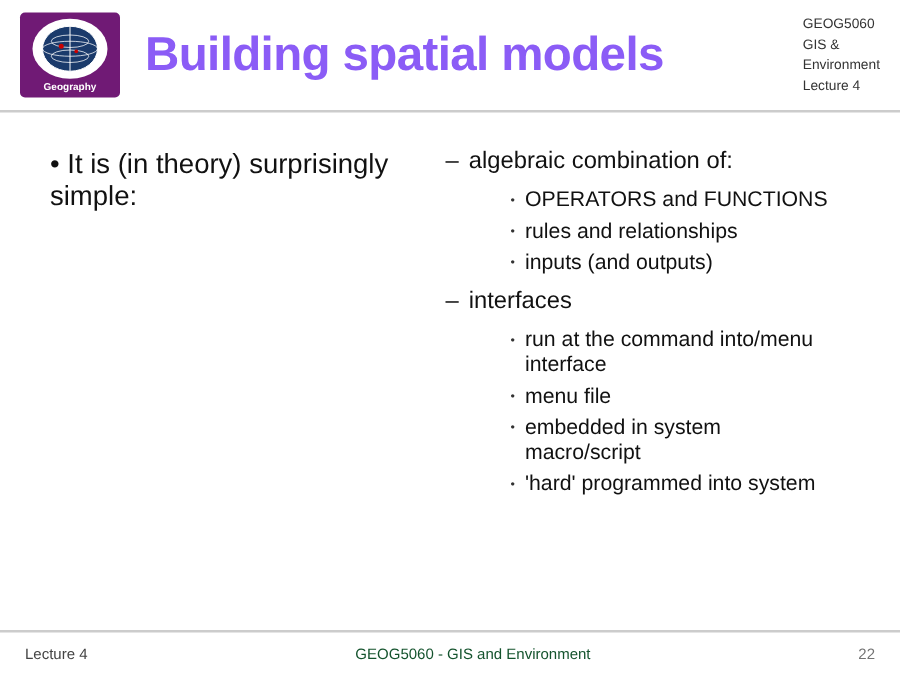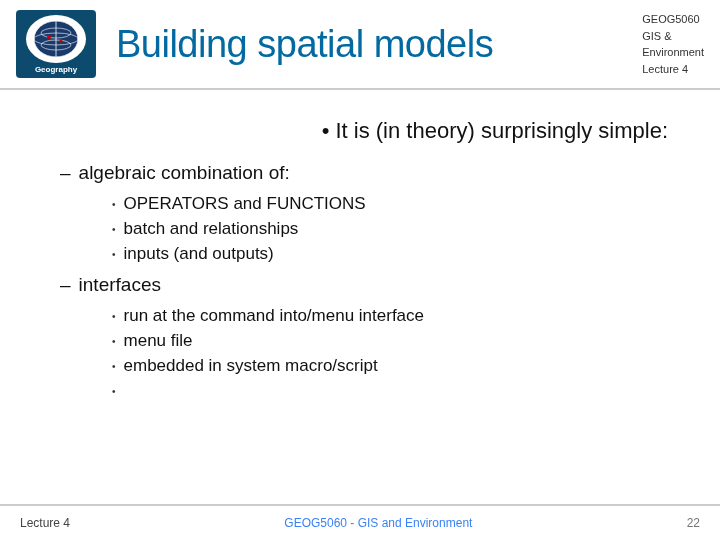--- a/index.html
+++ b/index.html
@@ -26,21 +26,21 @@
       align-items: center;
       padding: 10px 16px;
       border-bottom: 2px solid #ccc;
       height: 90px;
       background: #fff;
     }
 
     .logo-box {
       width: 80px;
       height: 68px;
-      background: #0c4a6e;
+      background: #701a75;
       border-radius: 4px;
       display: flex;
       flex-direction: column;
       align-items: center;
       justify-content: center;
       flex-shrink: 0;
     }
 
     .logo-inner {
       width: 60px;
@@ -65,39 +65,38 @@
       font-weight: bold;
     }
 
     .title-area {
       flex: 1;
       padding-left: 20px;
     }
 
     .main-title {
       font-size: 38px;
-      font-weight: normal;
-      color: #0369a1;
+      font-weight: bold;
+      color: #8b5cf6;
       letter-spacing: -0.5px;
     }
 
     .course-info {
       font-size: 11px;
       line-height: 1.5;
       color: #333;
       flex-shrink: 0;
     }
 
     
     .content {
       flex: 1;
       padding: 28px 52px 16px 40px;
       display: flex;
-      flex-direction: column;
-      text-align: right;
+      flex-direction: row;
     }
 
     .bullet-main {
       font-size: 22px;
       color: #111;
       margin-bottom: 18px;
     }
 
     .sub-list {
       list-style: none;
@@ -149,21 +148,21 @@
       background: #fff;
     }
 
     .footer-left {
       font-size: 12px;
       color: #444;
     }
 
     .footer-center {
       font-size: 12px;
-      color: #3b82f6;
+      color: #14532d;
     }
 
     .footer-right {
       font-size: 12px;
       color: #737373;
     }
   </style>
 </head>
 <body>
 
@@ -216,21 +215,21 @@
         <span class="dash">–</span>
         <span>algebraic combination of:</span>
       </li>
       <ul class="bullet-items">
         <li>
           <span class="bullet-dot">•</span>
           <span>OPERATORS and FUNCTIONS</span>
         </li>
         <li>
           <span class="bullet-dot">•</span>
-          <span>batch and relationships</span>
+          <span>rules and relationships</span>
         </li>
         <li>
           <span class="bullet-dot">•</span>
           <span>inputs (and outputs)</span>
         </li>
       </ul>
 
       <li class="dash-item">
         <span class="dash">–</span>
         <span>interfaces</span>
@@ -243,20 +242,21 @@
         <li>
           <span class="bullet-dot">•</span>
           <span>menu file</span>
         </li>
         <li>
           <span class="bullet-dot">•</span>
           <span>embedded in system macro/script</span>
         </li>
         <li>
           <span class="bullet-dot">•</span>
+          <span>'hard' programmed into system</span>
         </li>
       </ul>
 
     </ul>
   </div>
 
   <div class="footer">
     <span class="footer-left">Lecture 4</span>
     <span class="footer-center">GEOG5060 - GIS and Environment</span>
     <span class="footer-right">22</span>

